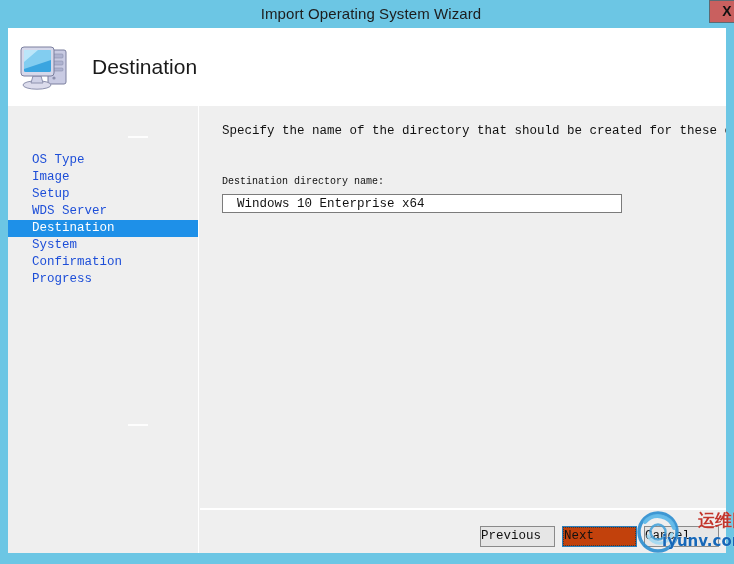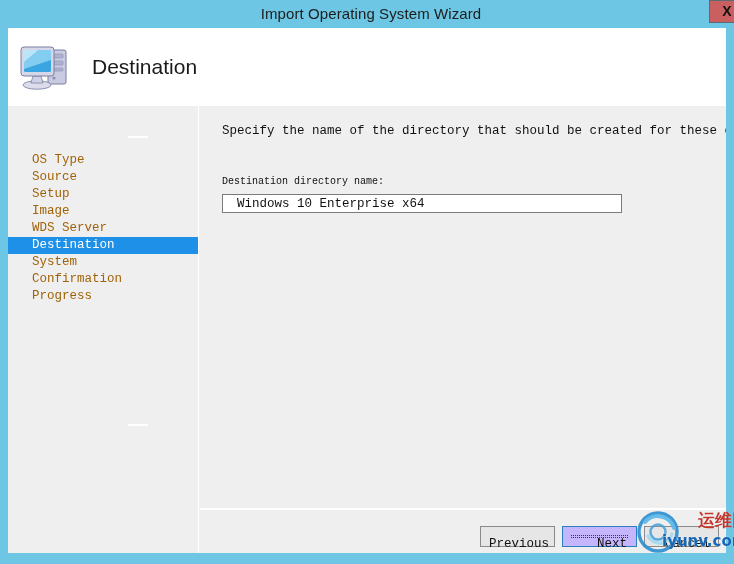--- a/index.html
+++ b/index.html
@@ -116,21 +116,21 @@
     border-right: 1px solid #ffffff;
     box-sizing: border-box;
   }
   .nav-item {
     position: relative;
     height: 17px;
     line-height: 17px;
     padding-left: 24px;
     font-family: "Liberation Mono", monospace;
     font-size: 12.5px;
-    color: #a16207;
+    color: #1d4ed8;
     white-space: nowrap;
     cursor: default;
   }
   .nav-item.selected {
     background: #1e90e8;
     color: #ffffff;
   }
   #nav-list {
     position: absolute;
     left: 0;
@@ -214,32 +214,32 @@
   .dlg-button {
     position: absolute;
     top: 16px;
     height: 21px;
     background: #e6e6e6;
     border: 1px solid #8a8a8a;
     box-sizing: border-box;
     font-family: "Liberation Mono", monospace;
     font-size: 12.5px;
     color: #111111;
-    text-align: right;
+    text-align: left;
     line-height: 19px;
     cursor: pointer;
-    padding: 8px;
+    padding: 0;
     white-space: nowrap;
   }
   #btn-previous { left: 280px; width: 75px; }
   #btn-next {
     left: 362px;
     width: 75px;
     border: 1px solid #2a7fbe;
-    background: #c4b5fd;
+    background: #c2410c;
   }
   #btn-next .focus-ring {
     display: block;
     width: 100%;
     height: 100%;
     border: 1px dotted #3a3a3a;
     box-sizing: border-box;
     line-height: 17px;
   }
   #btn-cancel { left: 444px; width: 75px; }
@@ -318,23 +318,22 @@
         <path d="M6 12 L20 12 L6 24 Z" fill="#c9ecfb" opacity="0.8"></path>
       </svg>
       <div id="page-heading">Destination</div>
     </div>
 
     <div id="sidebar">
       <div class="artifact" style="top:30px;"></div>
       <div class="artifact" style="top:318px;"></div>
       <div id="nav-list">
         <div class="nav-item">OS Type</div>
-        <div class="nav-item">Source</div>
+        <div class="nav-item">Image</div>
         <div class="nav-item">Setup</div>
-        <div class="nav-item">Image</div>
         <div class="nav-item">WDS Server</div>
         <div class="nav-item selected">Destination</div>
         <div class="nav-item">System</div>
         <div class="nav-item">Confirmation</div>
         <div class="nav-item">Progress</div>
       </div>
     </div>
 
     <div id="content">
       <div id="instruction">Specify the name of the directory that should be created for these operating system fi</div>

